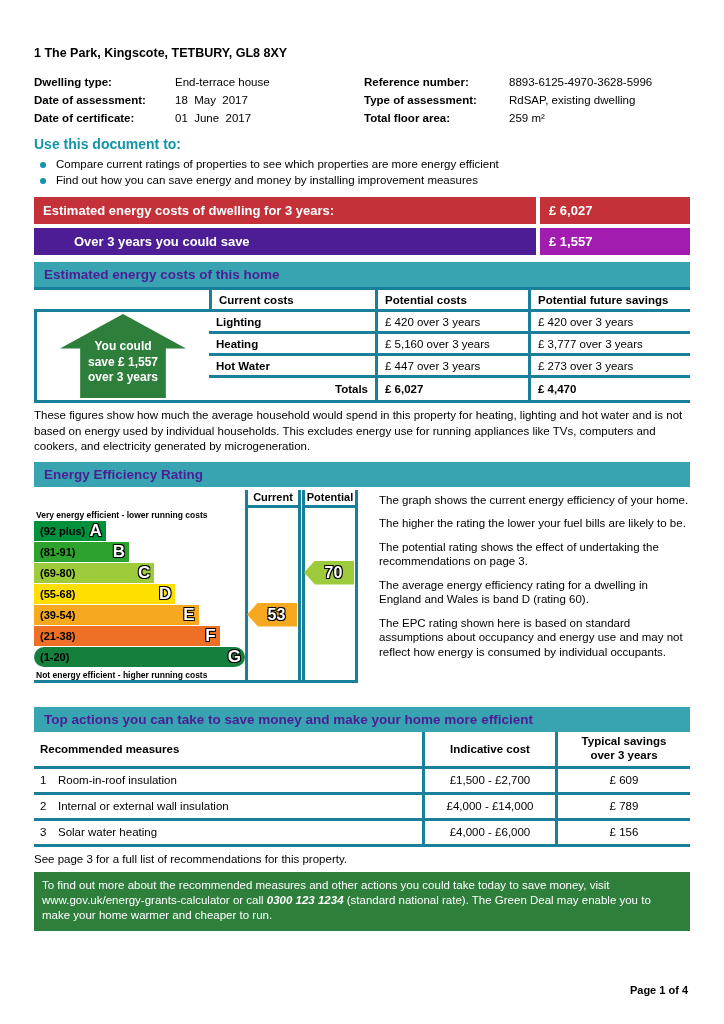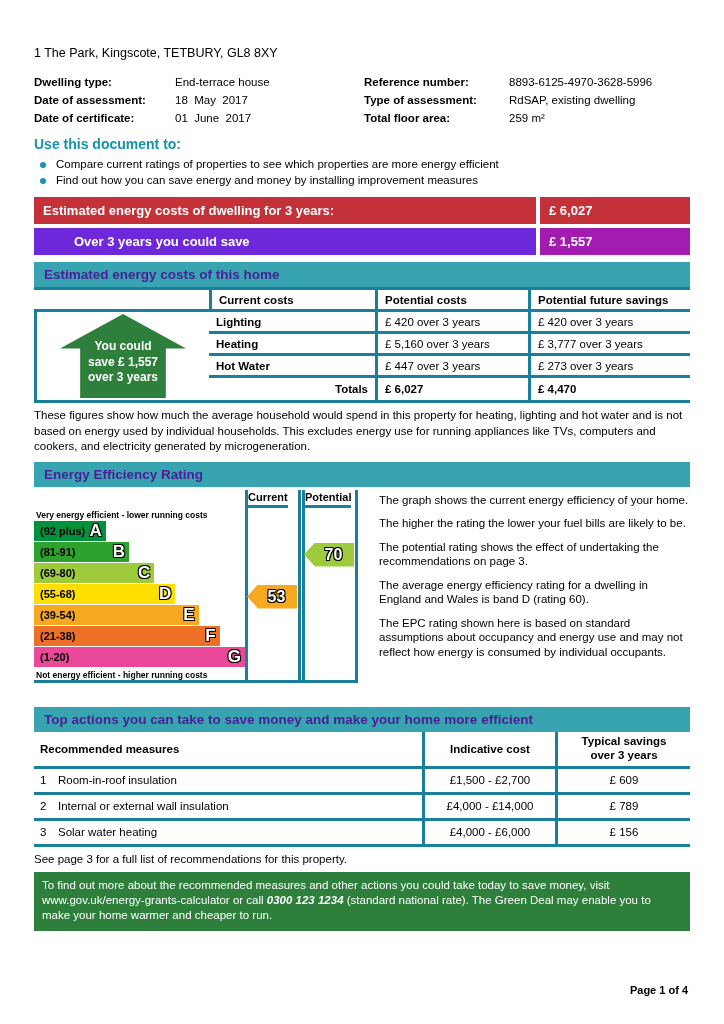--- a/index.html
+++ b/index.html
@@ -20,21 +20,21 @@
   .gov-logo { display:flex; align-items:center; gap:8px; color:#fff; }
   .crown-roundel {
     width:34px; height:34px; border:2px solid #fff; border-radius:50%;
     display:flex; align-items:center; justify-content:center;
   }
   .crown-roundel svg { width:22px; height:22px; fill:#fff; }
   .logo-text { font-size:24px; font-weight:400; letter-spacing:0.3px; }
   .logo-text .gov-word { font-weight:300; }
 
   
-  .address { margin-top:13px; font-weight:normal; font-size:12.5px; }
+  .address { margin-top:13px; font-weight:bold; font-size:12.5px; }
   .details { display:flex; margin-top:13px; font-size:11.5px; }
   .details-col-left { width:330px; }
   .details-col-right { flex:1; }
   .detail-row { display:flex; line-height:18px; }
   .detail-label { font-weight:bold; width:141px; }
   .detail-label-r { font-weight:bold; width:145px; }
   .detail-value { white-space:pre; }
 
   .use-doc-heading { margin-top:9px; color:var(--teal-text); font-weight:bold; font-size:14px; }
   .bullet-list { margin-top:5px; }
@@ -100,21 +100,21 @@
   .chart-minilabel { font-weight:bold; font-size:8.5px; padding:2px 0 2px 2px; height:13px; }
   .band-row {
     height:20px; margin-bottom:1px; display:flex; align-items:center;
     justify-content:space-between; padding-left:6px;
   }
   .band-label { font-weight:bold; font-size:11px; }
   .band-letter {
     font-weight:bold; font-size:17px; line-height:20px; color:#fff; padding-right:4px;
     text-shadow:-1px -1px 0 #000, 1px -1px 0 #000, -1px 1px 0 #000, 1px 1px 0 #000;
   }
-  .rating-col { width:56px; flex:none; display:flex; 
+  .rating-col { width:56px; flex:none; display:flex; flex-direction:column;
     border-left:3px solid var(--table-border); border-right:3px solid var(--table-border);text-align:right; }
   .rating-col + .rating-col { margin-left:1px; }
   .rating-col-header {
     height:18px; border-bottom:3px solid var(--table-border);
     font-weight:bold; font-size:11px; display:flex; align-items:center; justify-content:center;
   }
   .rating-col-body { position:relative; flex:1; }
   .epc-arrow {
     position:absolute; right:1px; width:50px; height:24px;
     clip-path:polygon(0 50%, 22% 0, 100% 0, 100% 100%, 22% 100%);
@@ -199,21 +199,21 @@
         <span class="bullet-dot"></span>
         <span>Find out how you can save energy and money by installing improvement measures</span>
       </div>
     </div>
 
     <div class="sum-banner">
       <div class="sum-label" style="background-color: rgb(197, 49, 56);">Estimated energy costs of dwelling for 3 years:</div>
       <div class="sum-value" style="background-color: rgb(197, 49, 56);">£ 6,027</div>
     </div>
     <div class="sum-banner">
-      <div class="sum-label" style="background-color: #6d28d9; padding-left: 40px;">Over 3 years you could save</div>
+      <div class="sum-label" style="background-color: #4c1d95; padding-left: 40px;">Over 3 years you could save</div>
       <div class="sum-value" style="background-color: #a21caf;">£ 1,557</div>
     </div>
 
     <div class="section-banner">Estimated energy costs of this home</div>
 
     <div class="costs-table">
 
       <div class="ct-cell ct-head"></div>
       <div class="ct-cell ct-head ct-vline">Current costs</div>
       <div class="ct-cell ct-head ct-vline">Potential costs</div>
@@ -269,21 +269,21 @@
             <span class="band-letter">D</span>
           </div>
           <div class="band-row" style="width: 78%; background-color: rgb(246, 168, 33);">
             <span class="band-label">(39-54)</span>
             <span class="band-letter">E</span>
           </div>
           <div class="band-row" style="width: 88%; background-color: rgb(238, 112, 38);">
             <span class="band-label">(21-38)</span>
             <span class="band-letter">F</span>
           </div>
-          <div class="band-row" style="width: 100%; background-color: #ec4899;">
+          <div class="band-row" style="width: 100%; background-color: #15803d; border-radius: 10px;">
             <span class="band-label">(1-20)</span>
             <span class="band-letter">G</span>
           </div>
           <div class="chart-minilabel">Not energy efficient - higher running costs</div>
         </div>
         <div class="rating-col">
           <div class="rating-col-header">Current</div>
           <div class="rating-col-body">
             <div class="epc-arrow" style="background-color: rgb(246, 168, 33); top: 95px;">
               <span>53</span>

